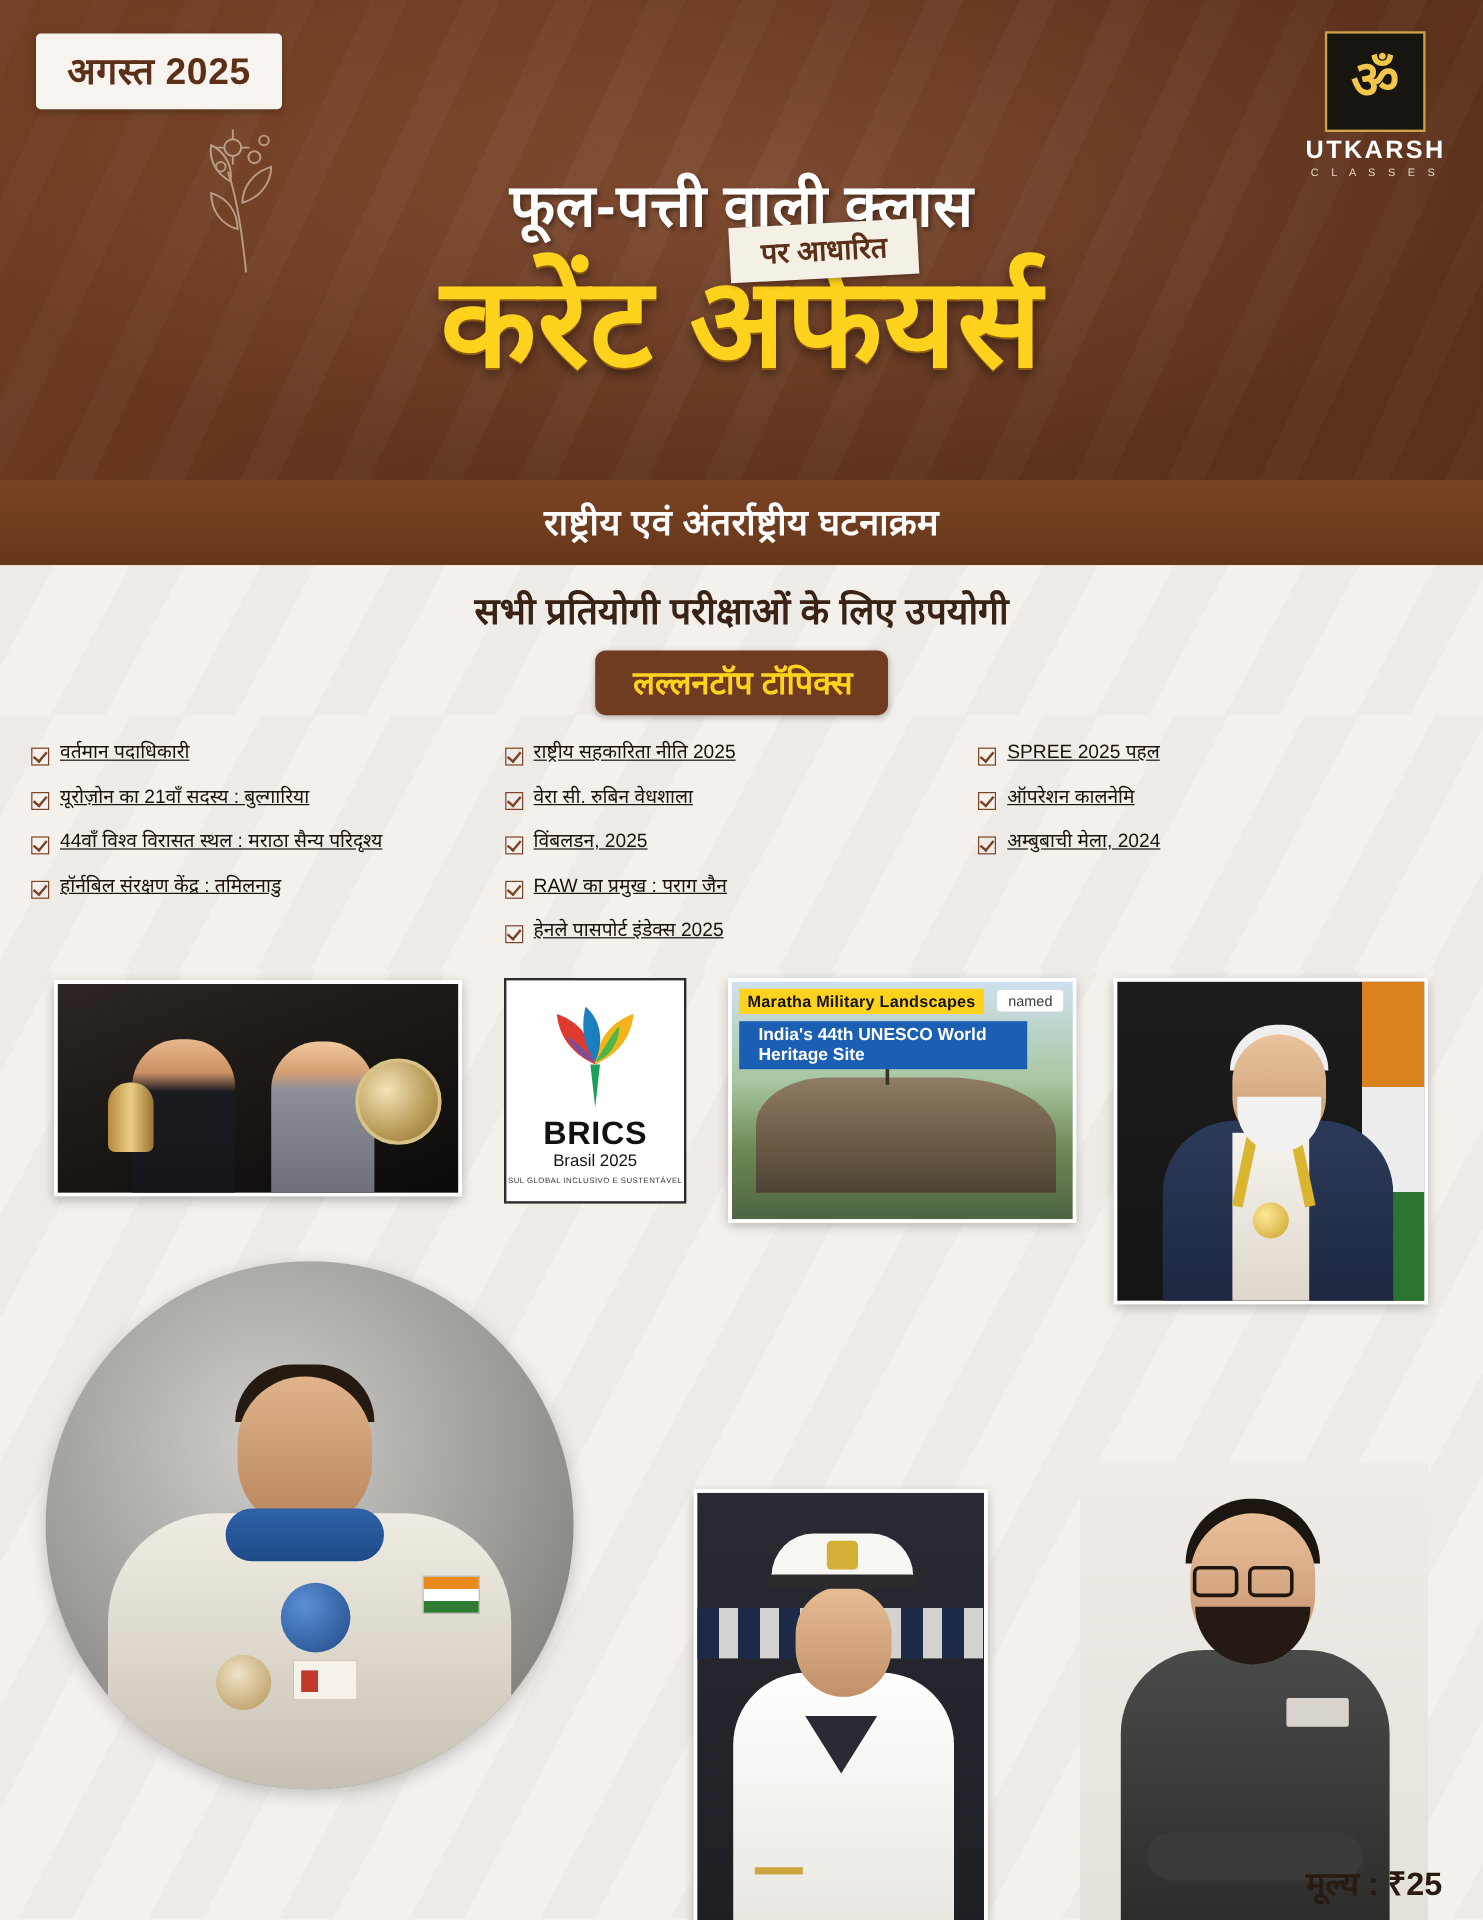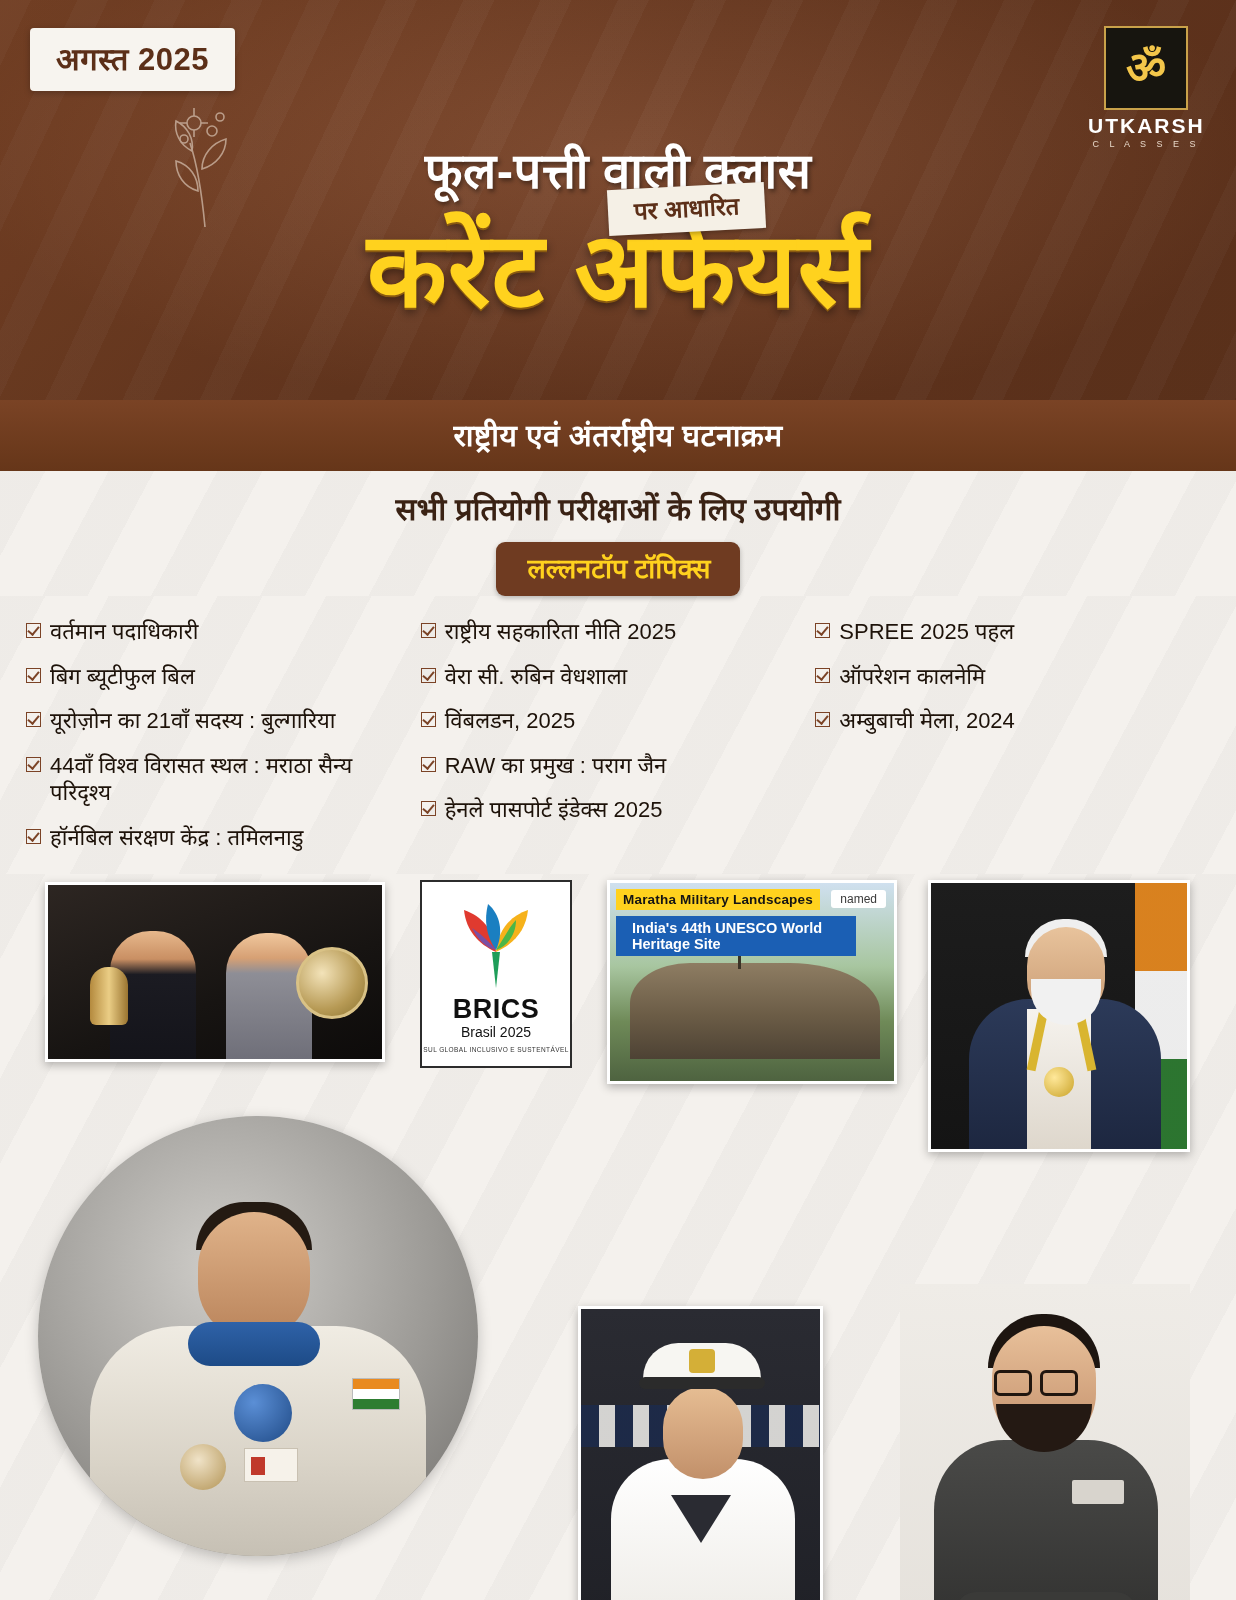--- a/index.html
+++ b/index.html
@@ -210,23 +210,24 @@
     position: absolute;
     left: 3px;
     top: 0px;
     width: 5px;
     height: 9px;
     border-right: 2px solid #7b4326;
     border-bottom: 2px solid #7b4326;
     transform: rotate(40deg);
   }
   .topic-text {
-    font-size: 22px;
+    font-size: 16px;
     color: #1d1209;
     line-height: 1.25;
+    text-decoration: underline;
   }
 
   
   .collage {
     position: relative;
     height: 790px;
     background:
       repeating-linear-gradient(118deg, rgba(0,0,0,0.022) 0px, rgba(0,0,0,0.022) 40px, rgba(255,255,255,0) 40px, rgba(255,255,255,0) 96px),
       #f4f1ed;
   }
@@ -443,24 +444,20 @@
   </div>
 
   <div class="topics">
     <div class="topic-col">
       <div class="topic-item">
         <span class="check"></span>
         <span class="topic-text">वर्तमान पदाधिकारी</span>
       </div>
       <div class="topic-item">
         <span class="check"></span>
-        <span class="topic-text">बिग ब्यूटीफुल बिल</span>
-      </div>
-      <div class="topic-item">
-        <span class="check"></span>
         <span class="topic-text">यूरोज़ोन का 21वाँ सदस्य : बुल्गारिया</span>
       </div>
       <div class="topic-item">
         <span class="check"></span>
         <span class="topic-text">44वाँ विश्व विरासत स्थल : मराठा सैन्य परिदृश्य</span>
       </div>
       <div class="topic-item">
         <span class="check"></span>
         <span class="topic-text">हॉर्नबिल संरक्षण केंद्र : तमिलनाडु</span>
       </div>

